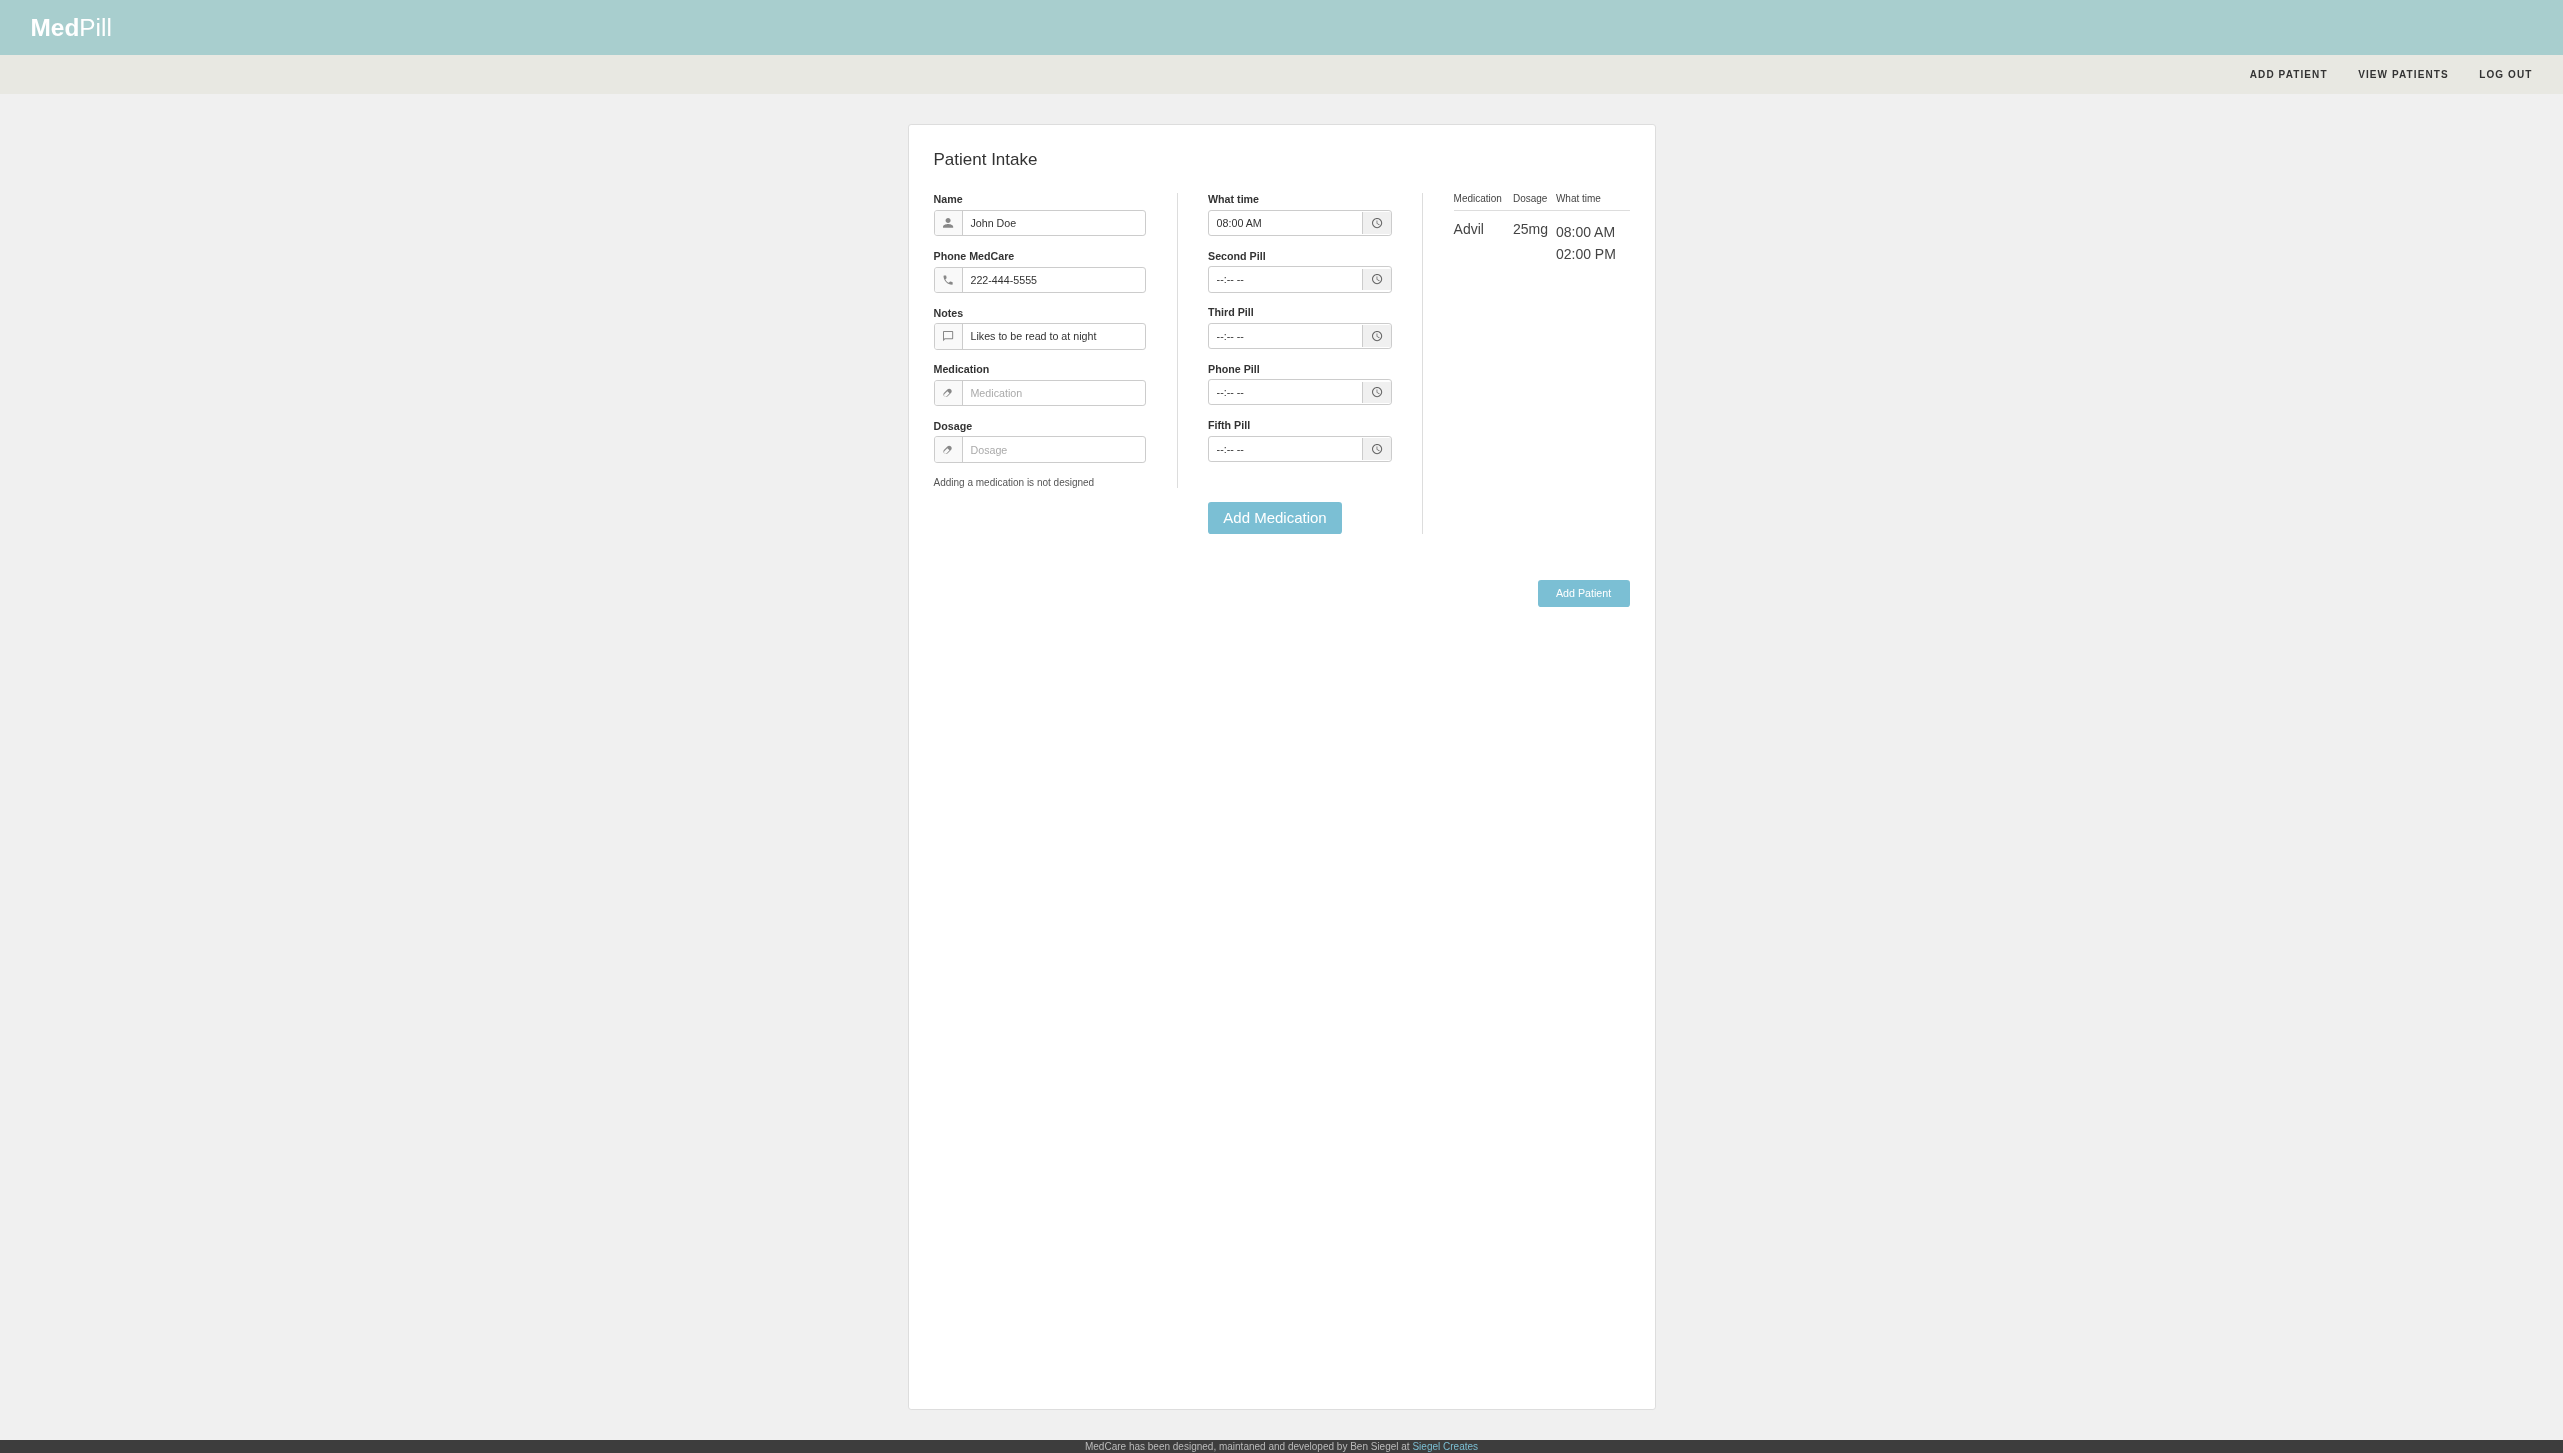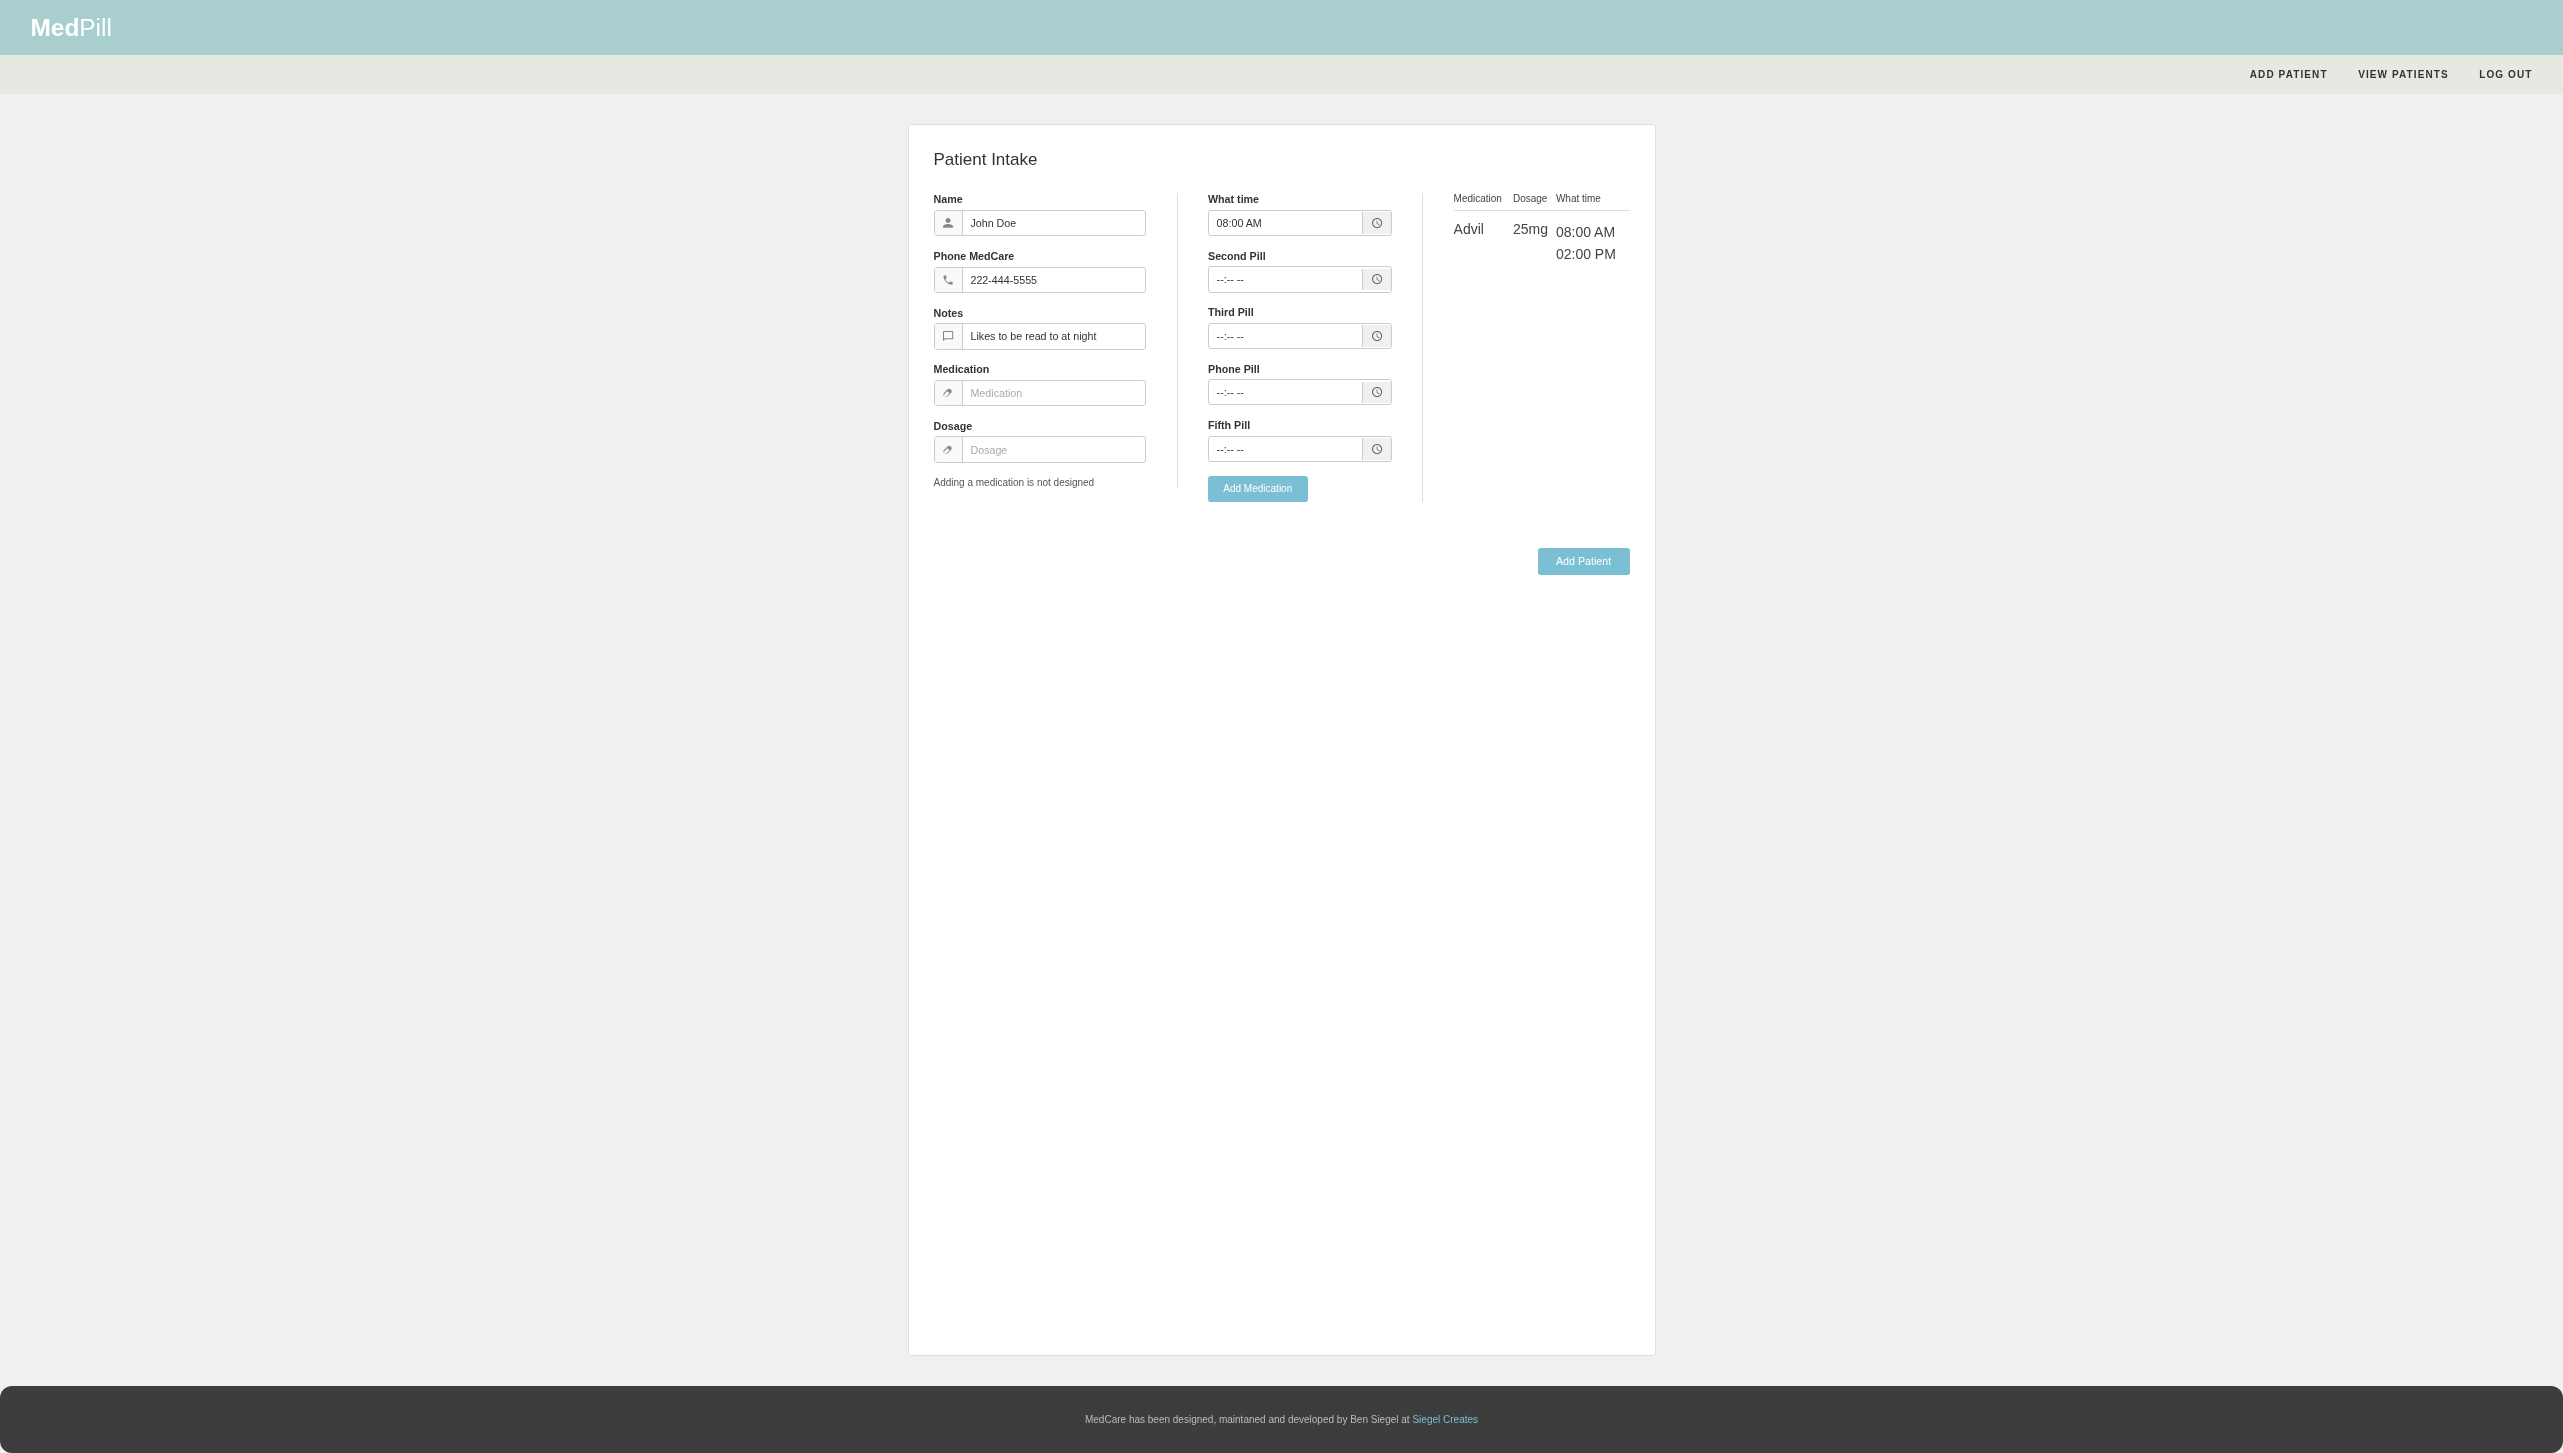--- a/index.html
+++ b/index.html
@@ -177,23 +177,23 @@
       color: #555;
       font-size: 10.7px;
     }
 
     .add-medication-btn {
       background: #7bbfd4;
       color: #fff;
       border: none;
       border-radius: 3.1px;
       padding: 7.6px 15.3px;
-      font-size: 10px;
+      font-size: 15px;
       cursor: pointer;
-      margin-top: 0;
+      margin-top: 26px;
     }
 
     
     .med-table {
       width: 100%;
       border-collapse: collapse;
     }
 
     .med-table th {
       text-align: left;
@@ -230,25 +230,24 @@
       border: none;
       border-radius: 3.1px;
       padding: 7.6px 18.3px;
       font-size: 10.7px;
       cursor: pointer;
     }
 
     
     .site-footer {
       background: #3d3d3d;
-      padding: 28px;
+      padding: 1px;
       text-align: center;
       font-size: 10px;
       color: #bbb;
-      border-radius: 12px;
     }
 
     .site-footer a {
       color: #7bbfd4;
       text-decoration: none;
     }
   </style>
 </head>
 <body>
 

